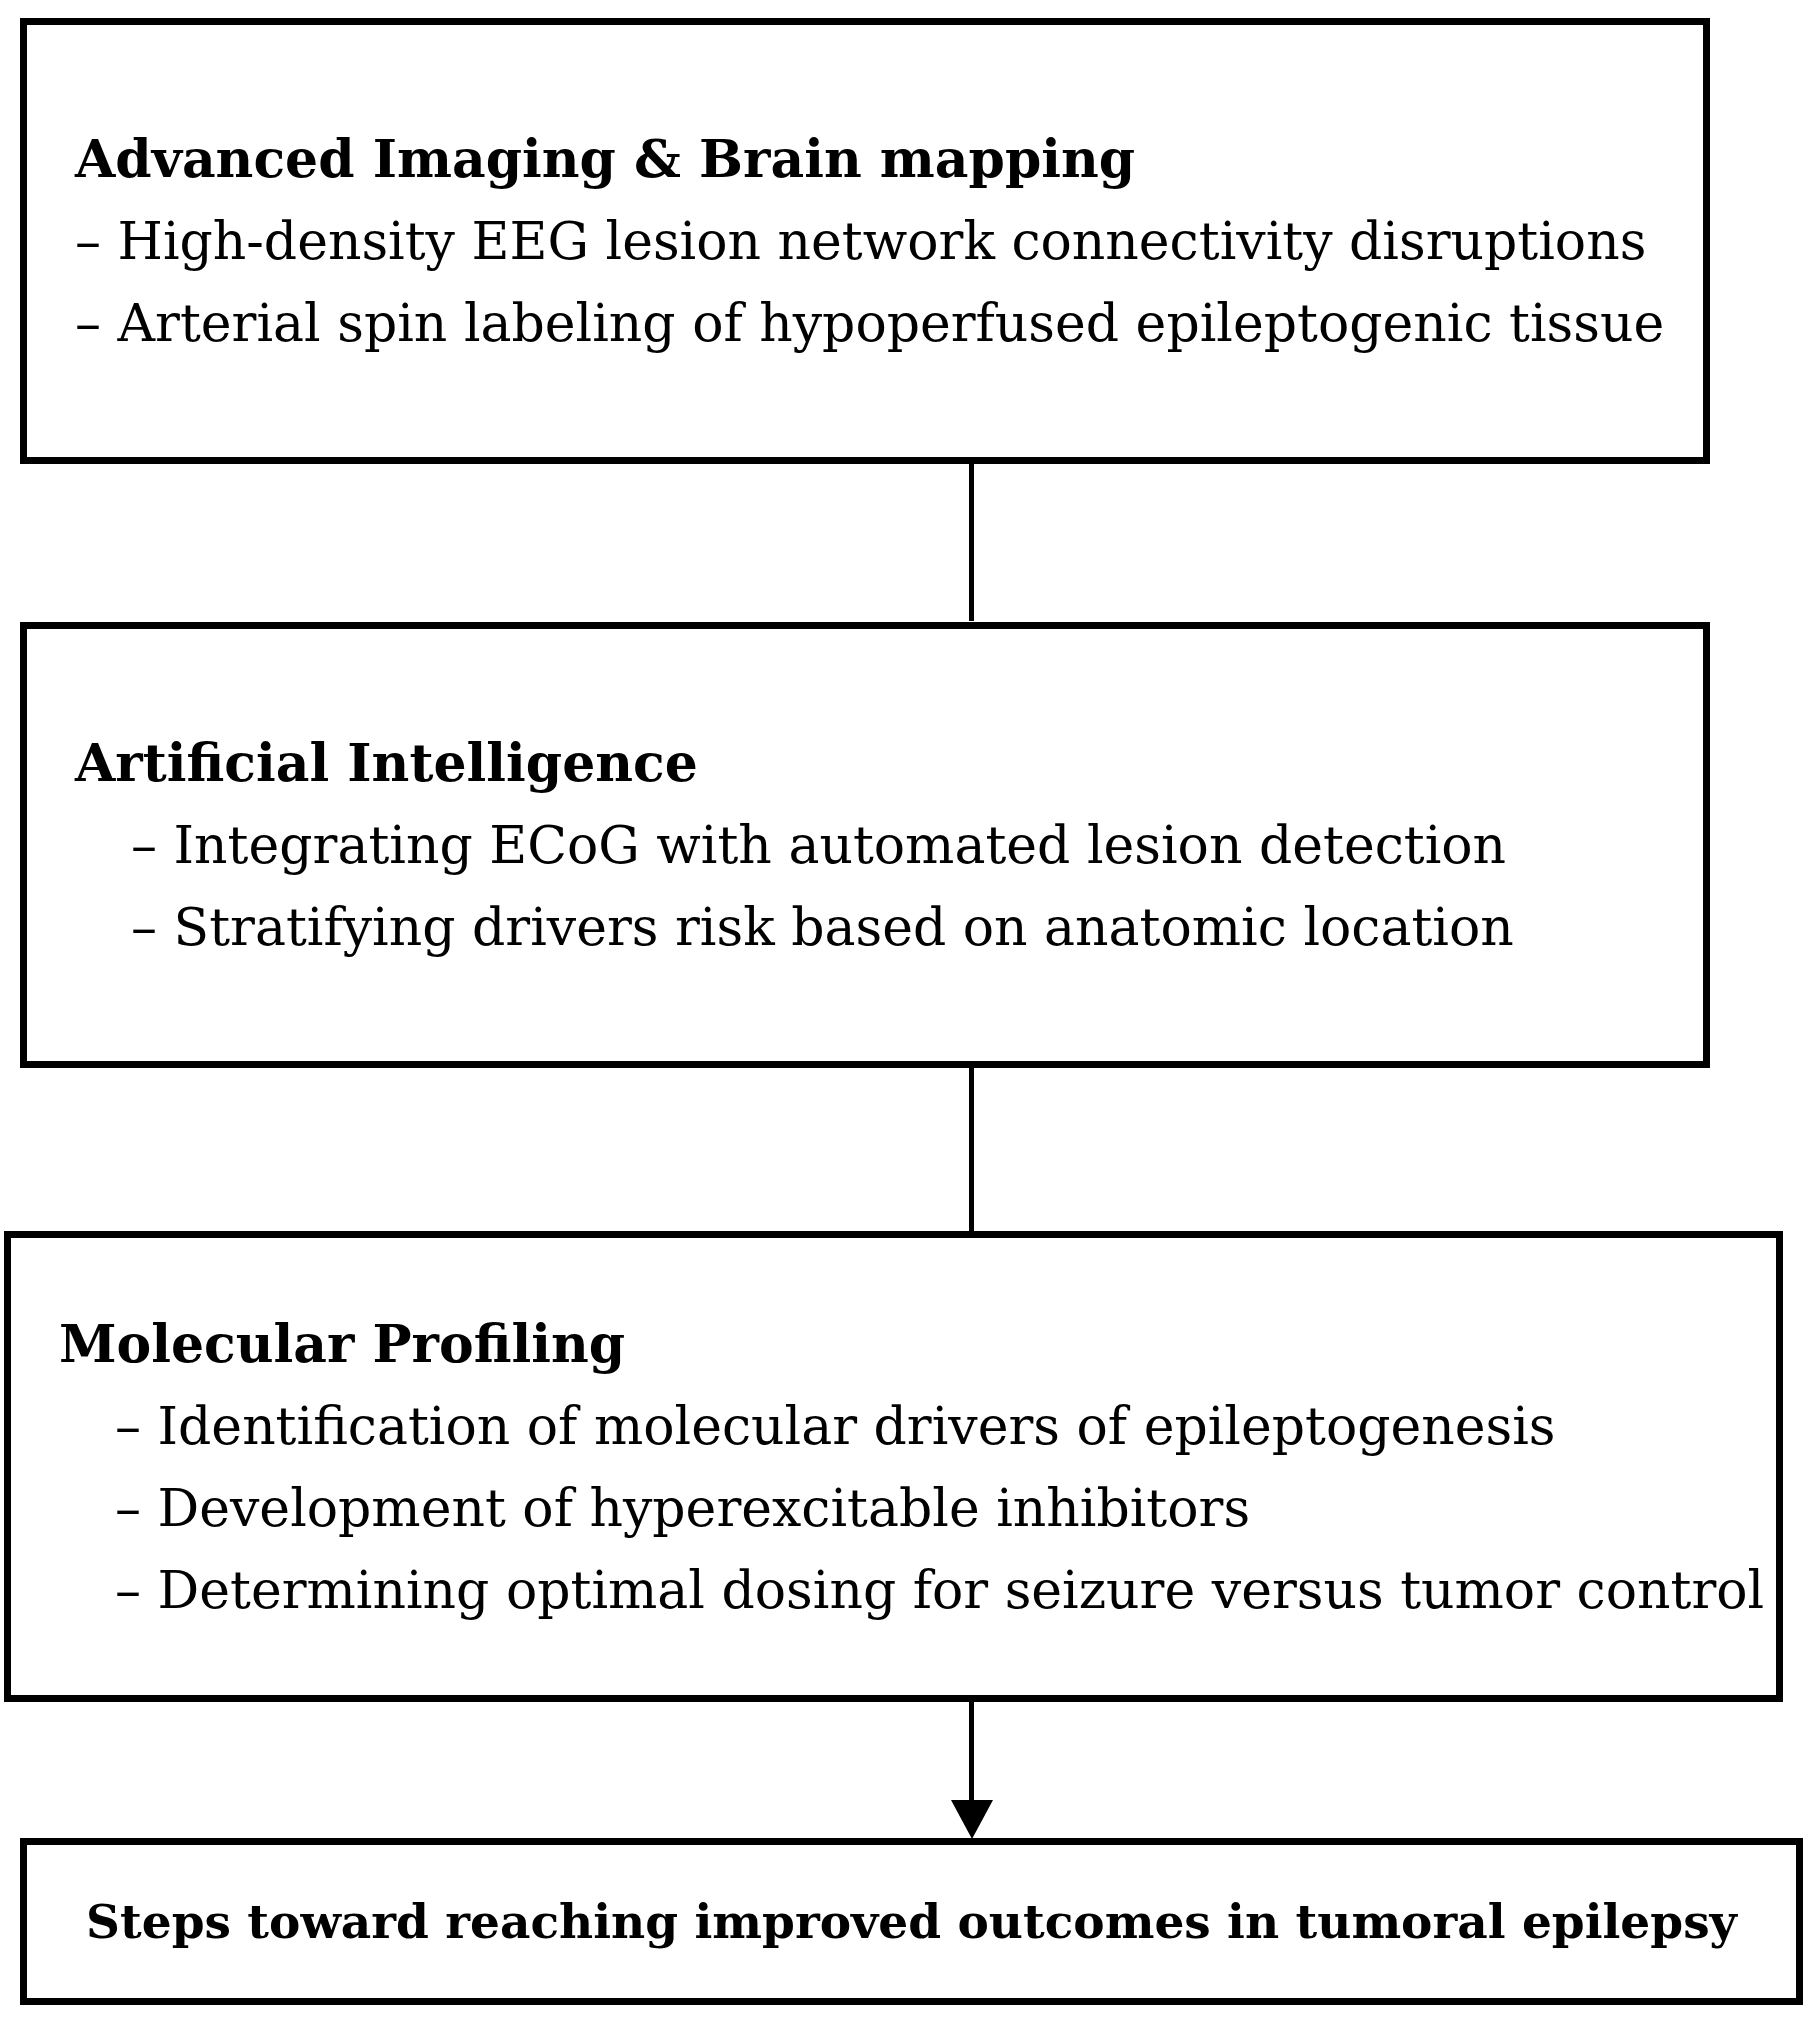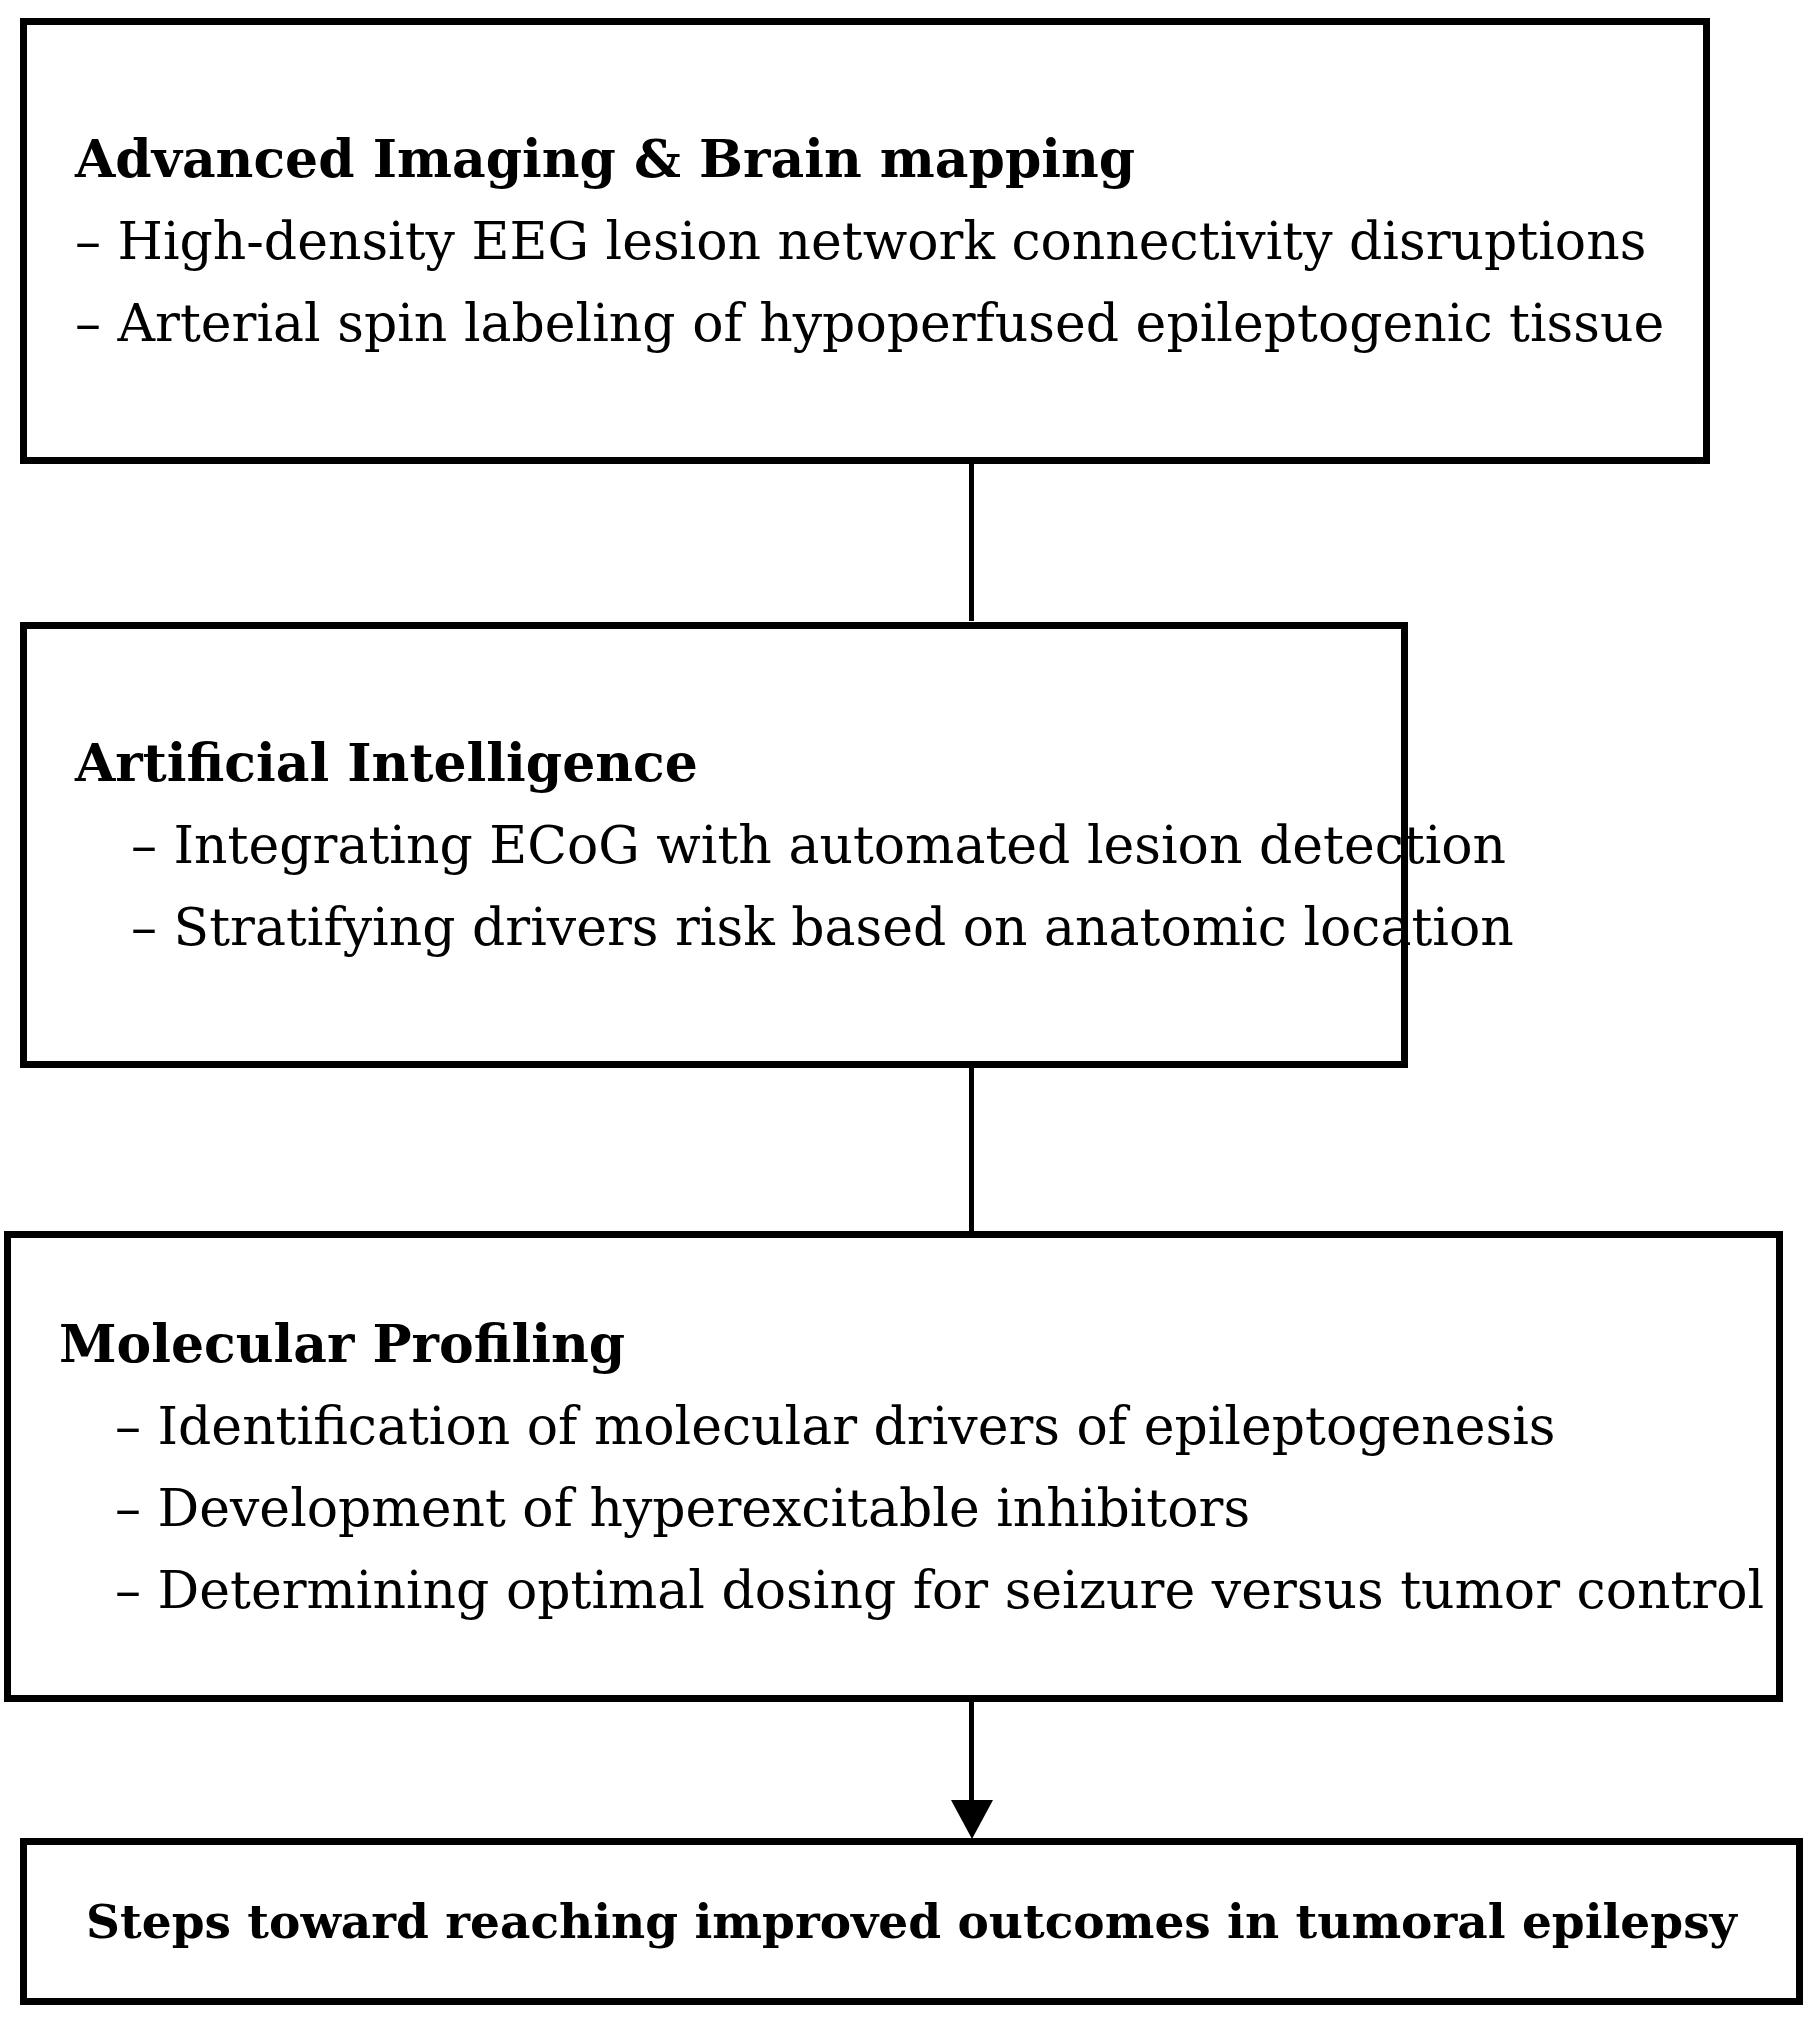--- a/index.html
+++ b/index.html
@@ -31,21 +31,21 @@
     line-height: 82px;
     white-space: nowrap;
   }
   .title {
     font-weight: 700;
   }
   .box-indented .bullet {
     padding-left: 56px;
   }
   #box-1 { left: 20px; top: 18px;   width: 1690px; height: 446px; }
-  #box-2 { left: 20px; top: 622px;  width: 1388px; height: 446px; }
+  #box-2 { left: 20px; top: 622px;  width: 1690px; height: 446px; }
   #box-3 { left: 4px; top: 1231px; width: 1779px; height: 471px; }
   #box-4 {
     left: 20px; top: 1838px; width: 1783px; height: 167px;
     align-items: center;
     padding: 0 23px;
   }
   #box-4 .title { font-size: 47px; }
   .connector {
     position: absolute;
     left: 969px;

